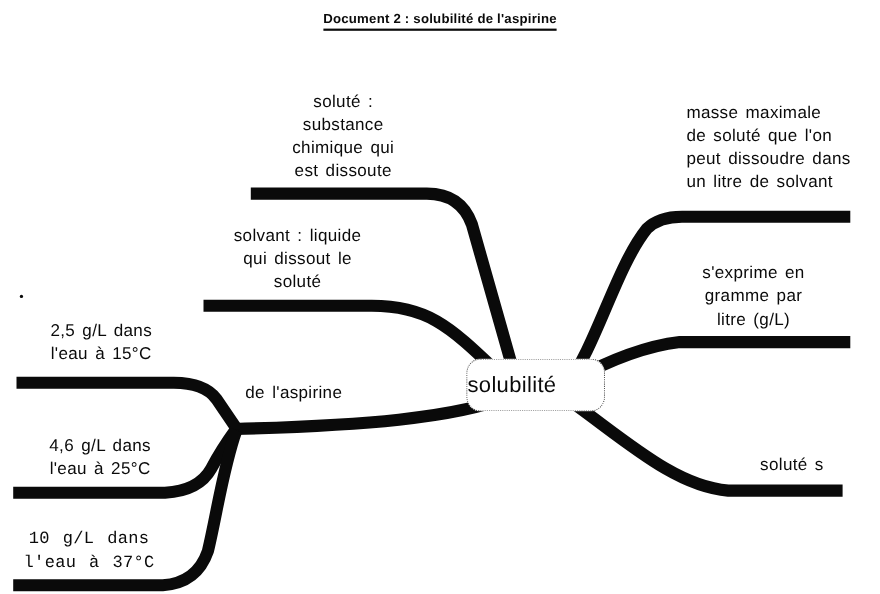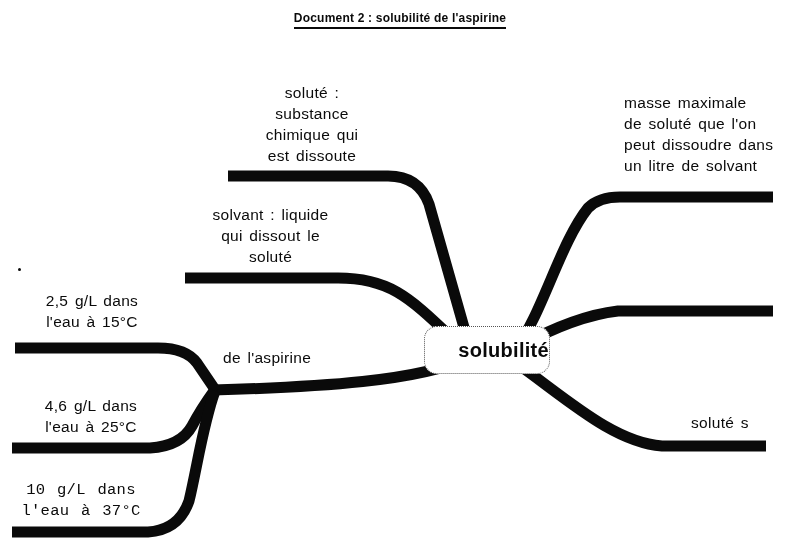--- a/index.html
+++ b/index.html
@@ -59,23 +59,23 @@
     position: absolute;
     left: 424px;
     top: 326px;
     width: 124px;
     height: 46px;
     background: #ffffff;
     border: 1.5px dotted #555555;
     border-radius: 13px;
     display: flex;
     align-items: center;
-    justify-content: flex-end;
+    justify-content: flex-start;
     font-size: 20px;
-    font-weight: bold;
+    font-weight: normal;
     letter-spacing: 0.3px;
   }
   .stray-dot {
     position: absolute;
     left: 18px;
     top: 268px;
     width: 3px;
     height: 3px;
     background: #0a0a0a;
     border-radius: 50%;
@@ -109,20 +109,23 @@
   <div class="label center-text" style="left:232px; top:82px; width:160px;">soluté :
 substance
 chimique qui
 est dissoute</div>
 
   <div class="label left-text" style="left:624px; top:92px; width:200px;">masse maximale
 de soluté que l'on
 peut dissoudre dans
 un litre de solvant</div>
 
+  <div class="label center-text" style="left:605px; top:238px; width:160px;">s'exprime en
+gramme par
+litre (g/L)</div>
 
   <div class="label left-text" style="left:691px; top:412px; width:80px;">soluté s</div>
 
   <div class="label left-text" style="left:223px; top:347px; width:120px;">de l'aspirine</div>
 
   <div class="label center-text" style="left:18px; top:290px; width:148px;text-align:center;">2,5 g/L dans
 l'eau à 15°C</div>
 
   <div class="label center-text" style="left:20px; top:395px; width:142px;">4,6 g/L dans
 l'eau à 25°C</div>

